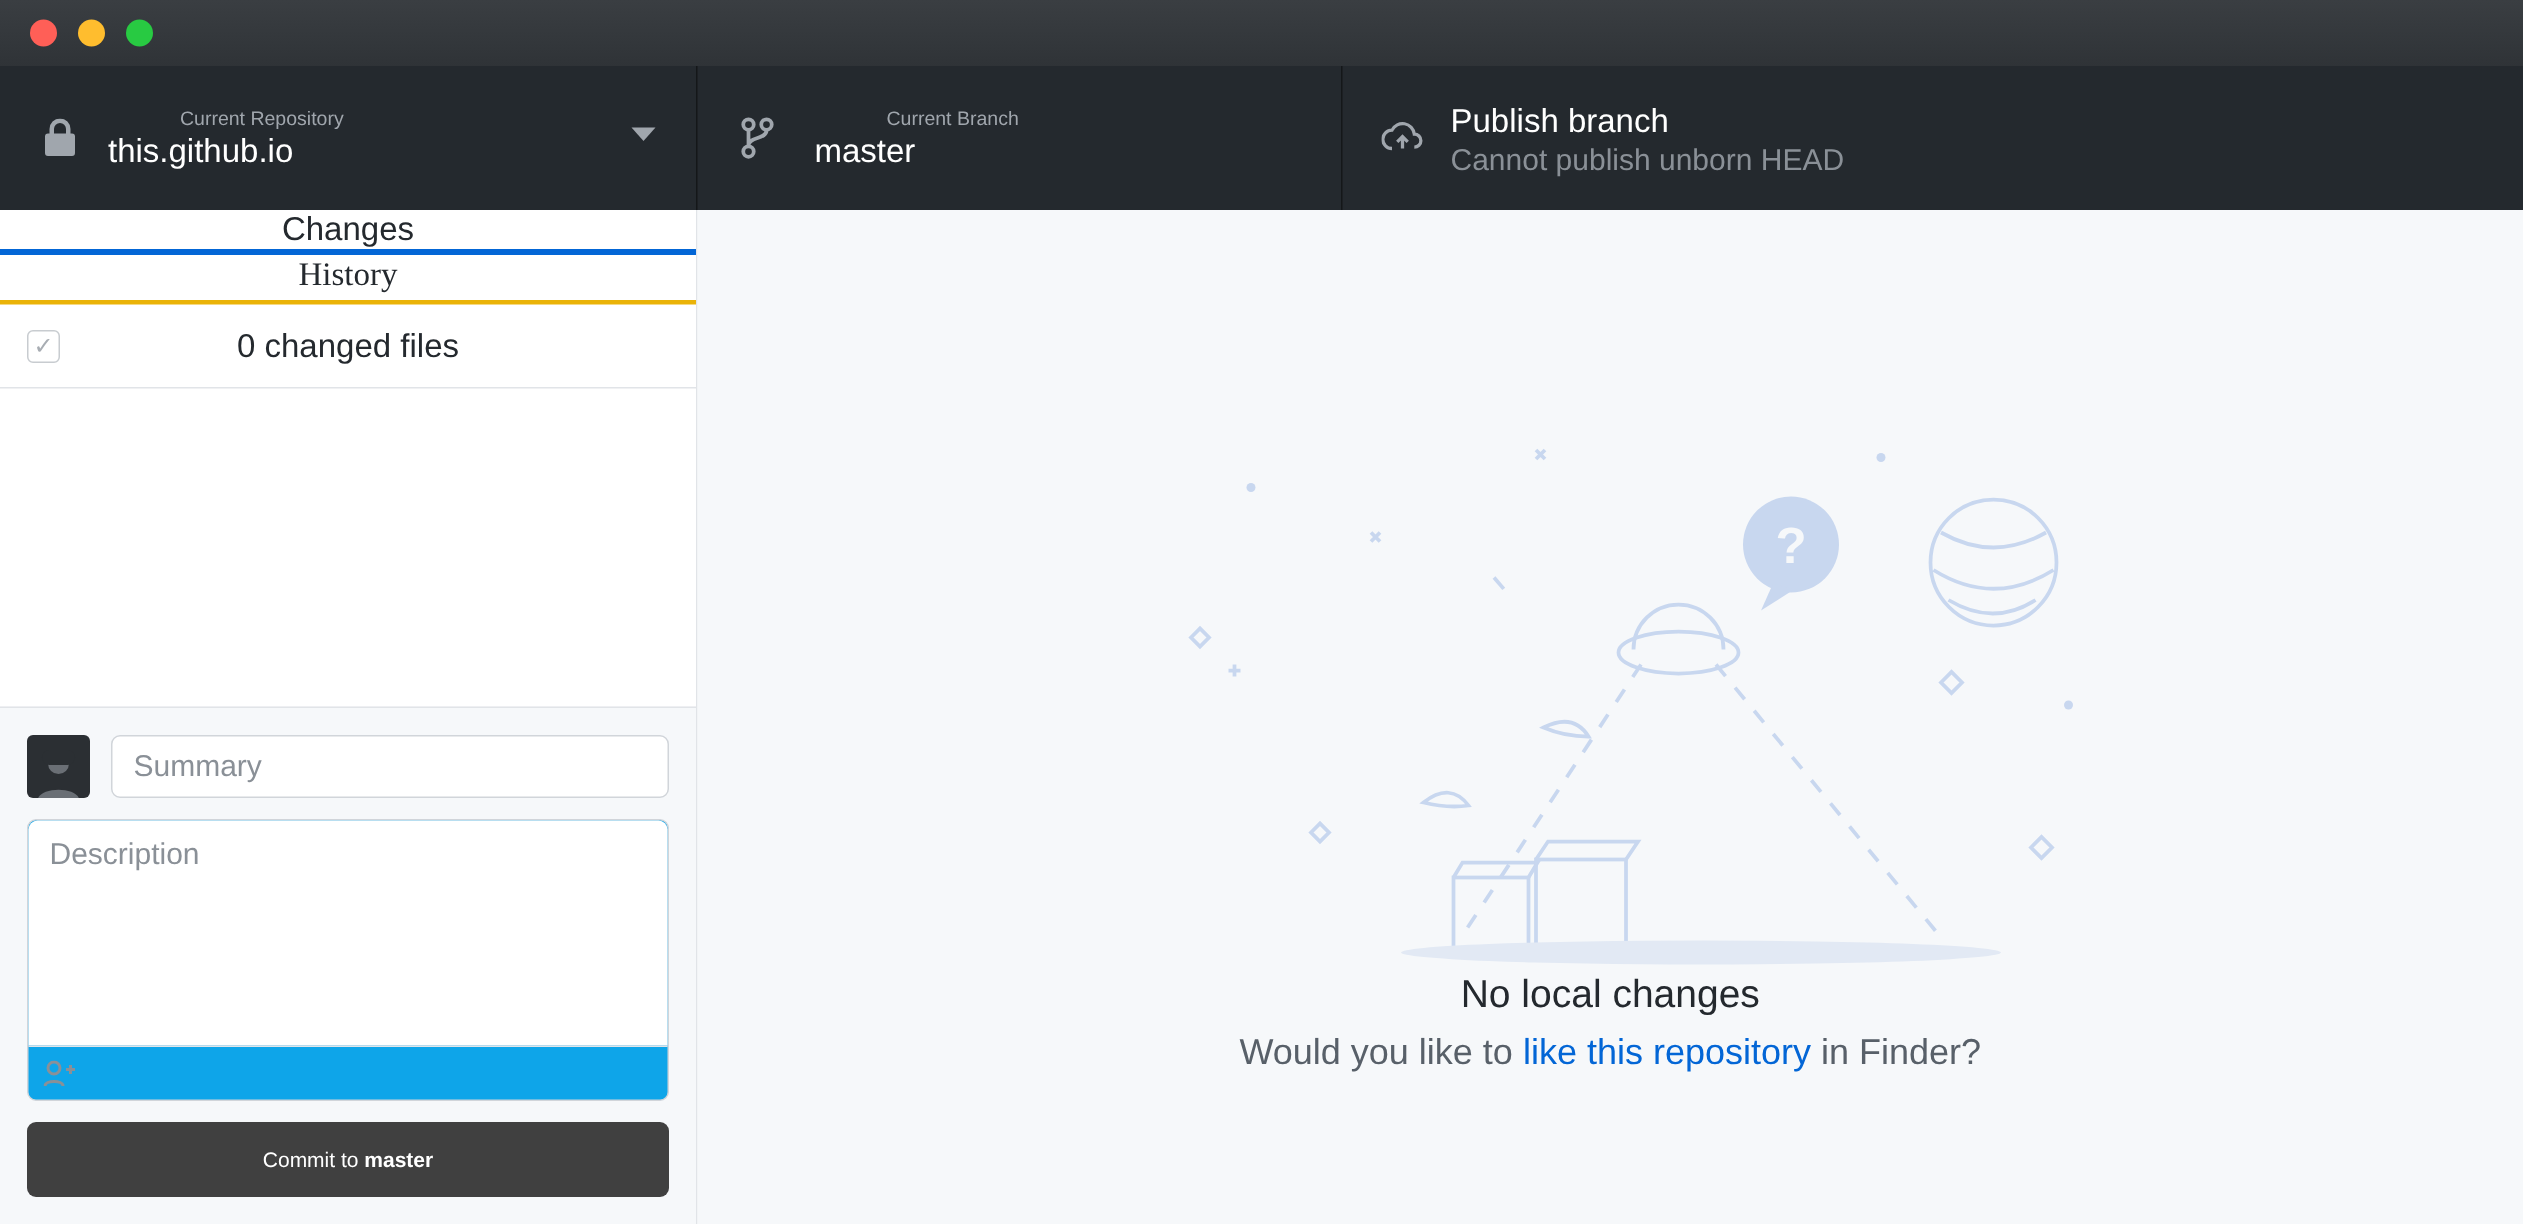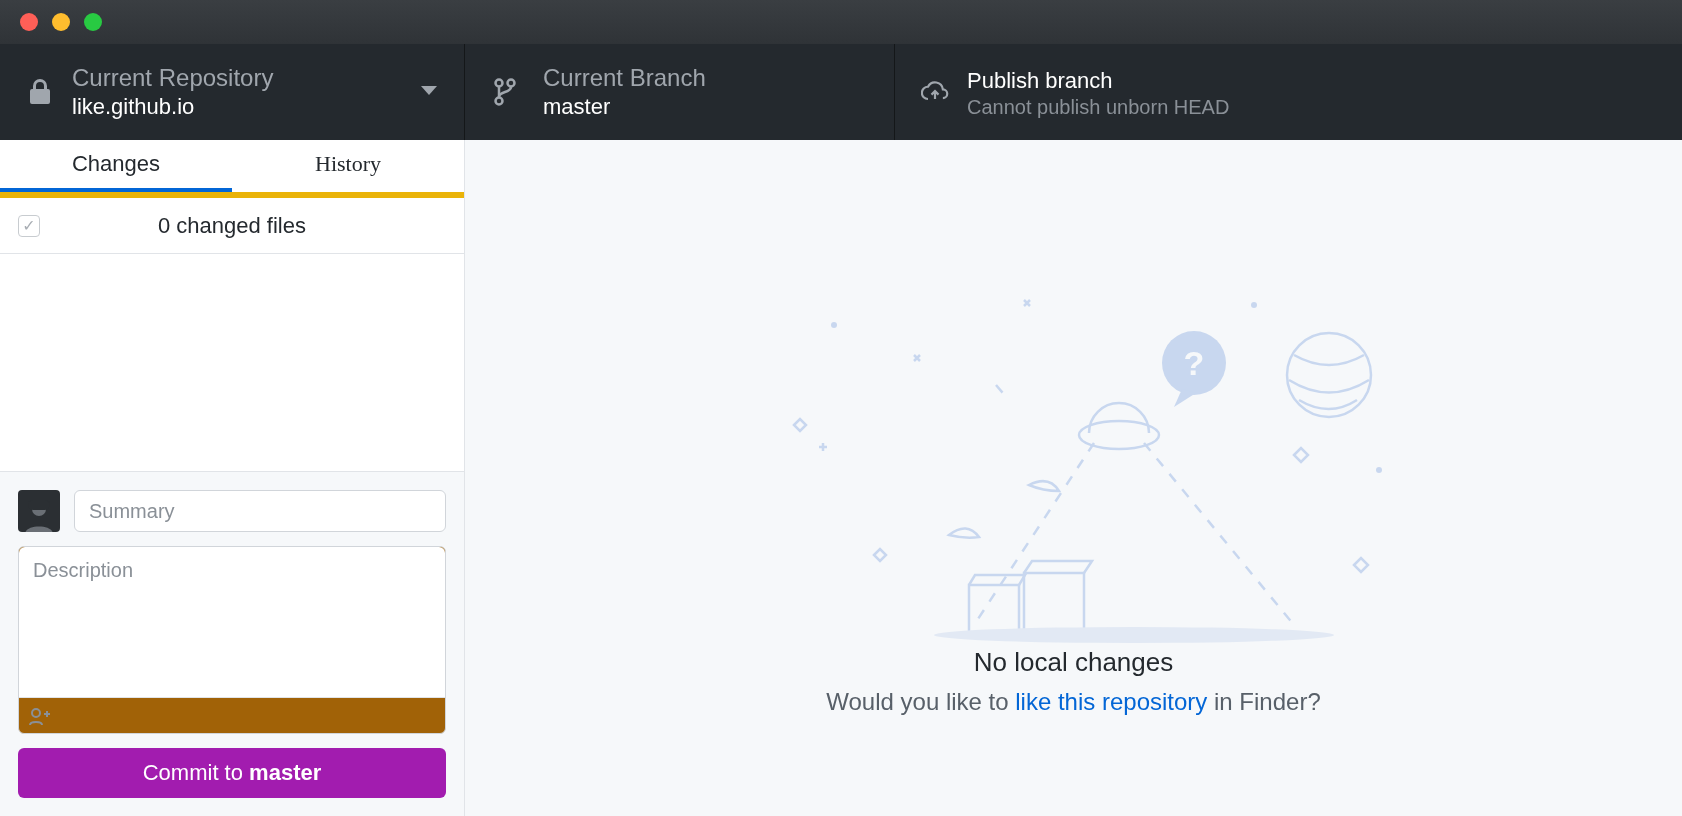--- a/index.html
+++ b/index.html
@@ -13,56 +13,56 @@
 .tl-max { background: #28ca42; }
 
 
 .toolbar { height: 96px; background: #24292e; display: flex; }
 .toolbar-item { display: flex; align-items: center; padding: 0 26px; gap: 18px; border-right: 1px solid #141719; cursor: pointer; }
 .toolbar-item.repo { width: 465px; justify-content: space-between; }
 .toolbar-item.branch { width: 430px; gap: 24px; }
 .toolbar-item.publish { flex: 1; border-right: none; }
 .ti-left { display: flex; align-items: center; gap: 18px; }
 .ti-icon { width: 28px; display: flex; justify-content: center; color: #a0a6ad; }
-.ti-text .ti-label { color: #a0a6ad; font-size: 24px; }
+.ti-text .ti-label { color: #a0a6ad; font-size: 13px; margin-left: 48px; }
 .ti-text .ti-value { color: #fff; font-size: 22px; font-weight: 400; margin-top: 2px; }
 .ti-text .ti-sub { color: #8a9097; font-size: 20px; margin-top: 2px; }
 .chevron { color: #a0a6ad; }
 
 
 .body { display: flex; height: calc(100% - 140px); }
 .sidebar { width: 465px; background: #fff; border-right: 1px solid #e1e4e8; display: flex; flex-direction: column; }
 .main { flex: 1; background: #f6f8fa; display: flex; flex-direction: column; align-items: center; justify-content: flex-end; padding-bottom: 100px; }
 
 
-.tabs { display: flex; border-bottom: 6px solid #eab308; }
+.tabs { display: flex; border-bottom: 3px solid #eab308; flex-direction: column; }
 .tab { flex: 1; height: 52px; display: flex; align-items: center; justify-content: center; font-size: 22px; color: #24292e; cursor: pointer; }
 .tab.active { border-bottom: 4px solid #0366d6; }
 .tab:not(.active) { border-bottom: 4px solid transparent; font-family: Liberation Serif, serif; }
 
 
 .changes-header { height: 56px; display: flex; align-items: center; padding: 0 18px; border-bottom: 1px solid #e1e4e8; }
 .chk { width: 22px; height: 22px; border: 1px solid #c8ccd0; border-radius: 4px; margin-right: 18px; display: flex; align-items: center; justify-content: center; color: #a8adb3; font-size: 16px; }
 .changes-header-label { flex: 1; text-align: center; font-size: 22px; color: #24292e; margin-right: 40px; }
 
 
 .filler { flex: 1; }
 
 
 .commit-form { background: #f6f8fa; border-top: 1px solid #e1e4e8; padding: 18px; display: flex; flex-direction: column; gap: 14px; }
 .cf-row { display: flex; gap: 14px; align-items: center; }
 .avatar { width: 42px; height: 42px; border-radius: 4px; background: #2b2f33; display: flex; align-items: flex-end; justify-content: center; overflow: hidden; }
 .avatar svg { width: 36px; height: 36px; }
 .input { flex: 1; height: 42px; border: 1px solid #d1d5da; border-radius: 6px; padding: 0 14px; font-size: 20px; color: #24292e; background: #fff; }
 .input::placeholder { color: #8a9097; }
-.textarea-wrap { border: 1px solid #d1d5da; border-radius: 6px; background: #a16207; display: flex; flex-direction: column; }
+.textarea-wrap { border: 1px solid #d1d5da; border-radius: 6px; background: #0ea5e9; display: flex; flex-direction: column; }
 .textarea { border: none; resize: none; padding: 12px 14px; font-size: 20px; height: 150px; font-family: inherit; outline: none; border-radius: 6px 6px 0 0; }
 .textarea::placeholder { color: #8a9097; }
 .ta-footer { border-top: 1px solid #e1e4e8; padding: 6px 10px; color: #8a9097; font-size: 20px; }
-.commit-btn { height: 50px; background: #a21caf; color: #fff; border: none; border-radius: 6px; font-size: 22px; cursor: pointer; }
+.commit-btn { height: 50px; background: #404040; color: #fff; border: none; border-radius: 6px; font-size: 14px; cursor: pointer; }
 .commit-btn b { font-weight: 700; }
 
 
 .illustration { width: 720px; height: 360px; position: relative; }
 .empty-title { font-size: 26px; color: #24292e; margin-top: 2px; }
 .empty-sub { font-size: 24px; color: #586069; margin-top: 10px; }
 .empty-sub a { color: #0366d6; text-decoration: none; cursor: pointer; }
 
 
 .illustration svg { width: 100%; height: 100%; }
@@ -82,21 +82,21 @@
 <div class="toolbar">
   <div class="toolbar-item repo">
     <div class="ti-left">
       <div class="ti-icon">
         <svg width="22" height="26" viewBox="0 0 22 26">
             <path d="M4 10V7a7 7 0 0114 0v3h1a2 2 0 012 2v11a2 2 0 01-2 2H3a2 2 0 01-2-2V12a2 2 0 012-2h1zm3 0h8V7a4 4 0 00-8 0v3z" fill="#a0a6ad"></path>
           </svg>
       </div>
       <div class="ti-text">
         <div class="ti-label">Current Repository</div>
-        <div class="ti-value">like.github.io</div>
+        <div class="ti-value">this.github.io</div>
       </div>
     </div>
     <div class="chevron">
       <svg width="18" height="12" viewBox="0 0 18 12">
           <path d="M1 1l8 9 8-9" fill="#a0a6ad"></path>
         </svg>
     </div>
   </div>
 
   <div class="toolbar-item branch">

